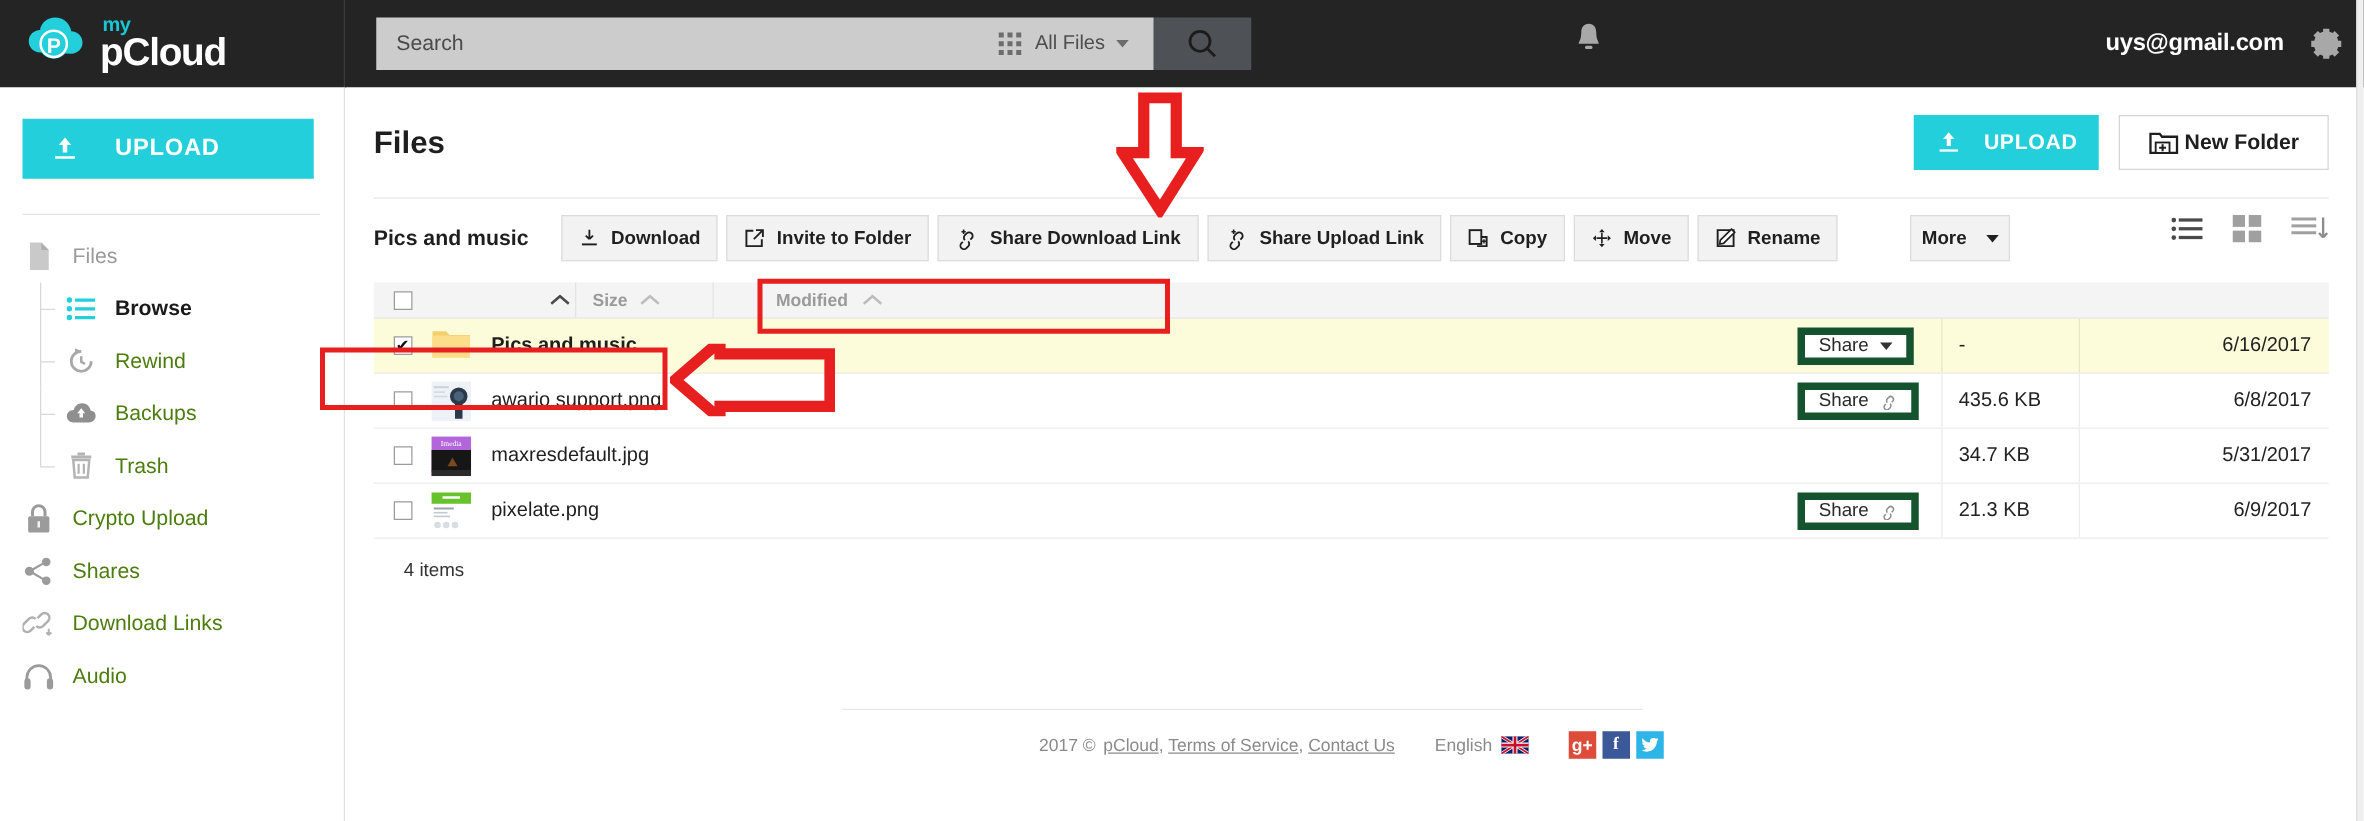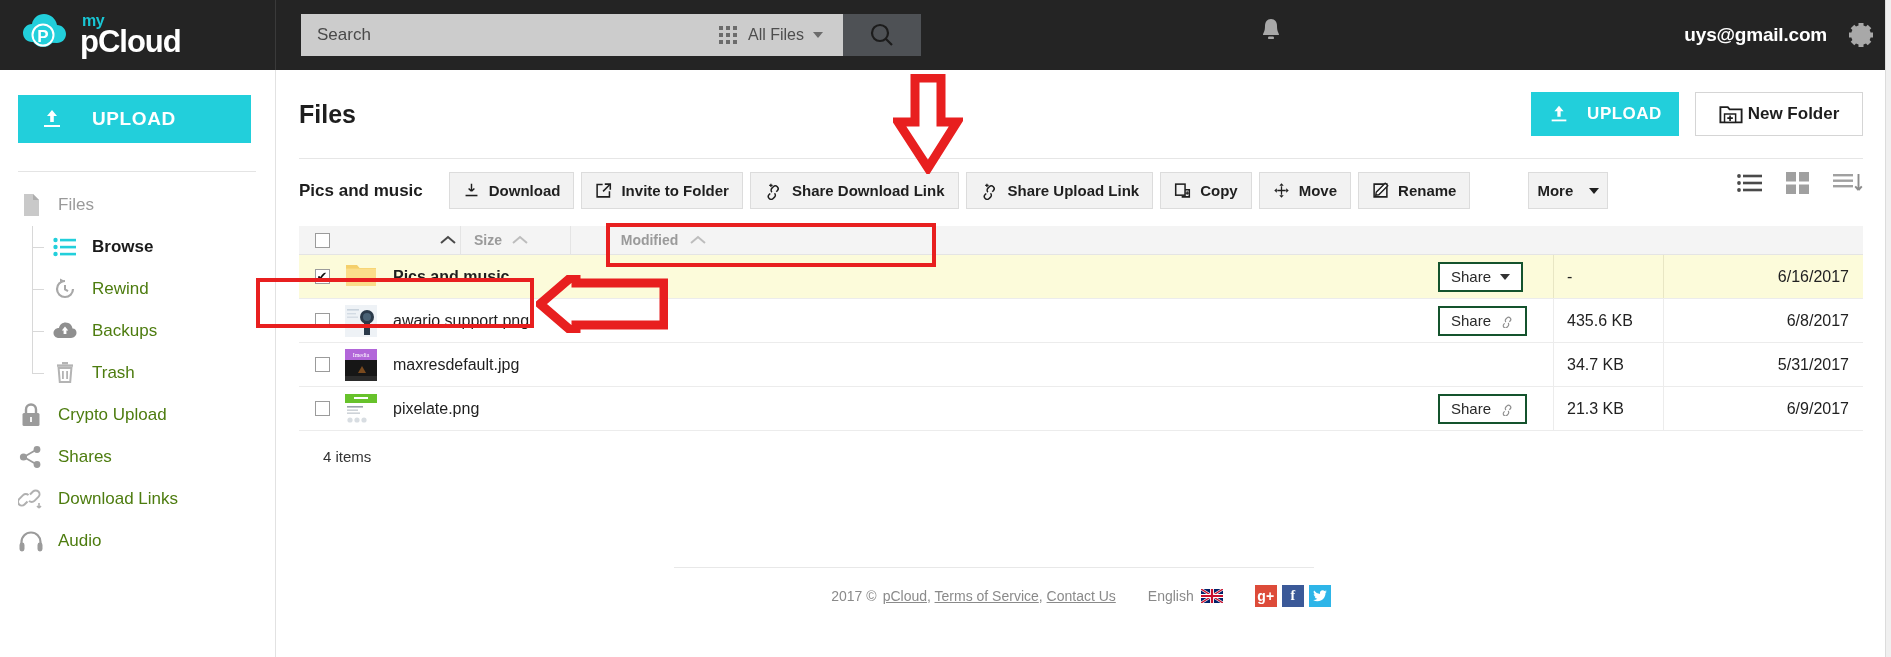--- a/index.html
+++ b/index.html
@@ -28,21 +28,21 @@
     color: #19c6d4; font-size: 16px; font-weight: bold;
     letter-spacing: -0.5px; display: block; margin-bottom: -3px; margin-left: 2px;
   }
   .logo-pcloud {
     color: #ffffff; font-size: 31px; font-weight: bold;
     letter-spacing: -1px; display: block;
   }
 
   .search-wrap {
     position: absolute; left: 301px; top: 14px;
-    width: 620px; height: 42px; display: flex;
+    width: 700px; height: 42px; display: flex;
   }
   .search-field {
     flex: 1; background: #cccccc; display: flex; align-items: center;
     padding: 0 6px 0 16px;
   }
   .search-input {
     flex: 1; border: none; outline: none; background: transparent;
     font-family: "Liberation Sans", sans-serif;
     font-size: 17px; color: #3d3d3d;
   }
@@ -183,21 +183,21 @@
   .fname.bold { font-weight: bold; }
   .thumb { width: 32px; height: 32px; margin-right: 16px; flex: 0 0 32px; overflow: hidden; }
   .chk {
     width: 15px; height: 15px; border: 1px solid #9b9b9b; background: #fff;
     display: flex; align-items: center; justify-content: center; cursor: pointer;
   }
   .chk.on::after {
     content: "✔"; font-size: 13px; color: #111; line-height: 1;
   }
   .sharebtn {
-    height: 30px; border: 2px solid #14532d; background: #fff;
+    height: 30px; border: 6px solid #14532d; background: #fff;
     display: inline-flex; align-items: center; gap: 9px; padding: 0 11px;
     font-size: 15px; color: #2a2a2a; cursor: pointer;
     font-family: "Liberation Sans", sans-serif;
   }
   .items-count { padding: 17px 0 0 24px; font-size: 15px; color: #333; }
 
   
   .footer-rule {
     position: absolute; left: 397px; top: 497px; width: 640px; height: 1px; background: #e8e8e8;
   }

